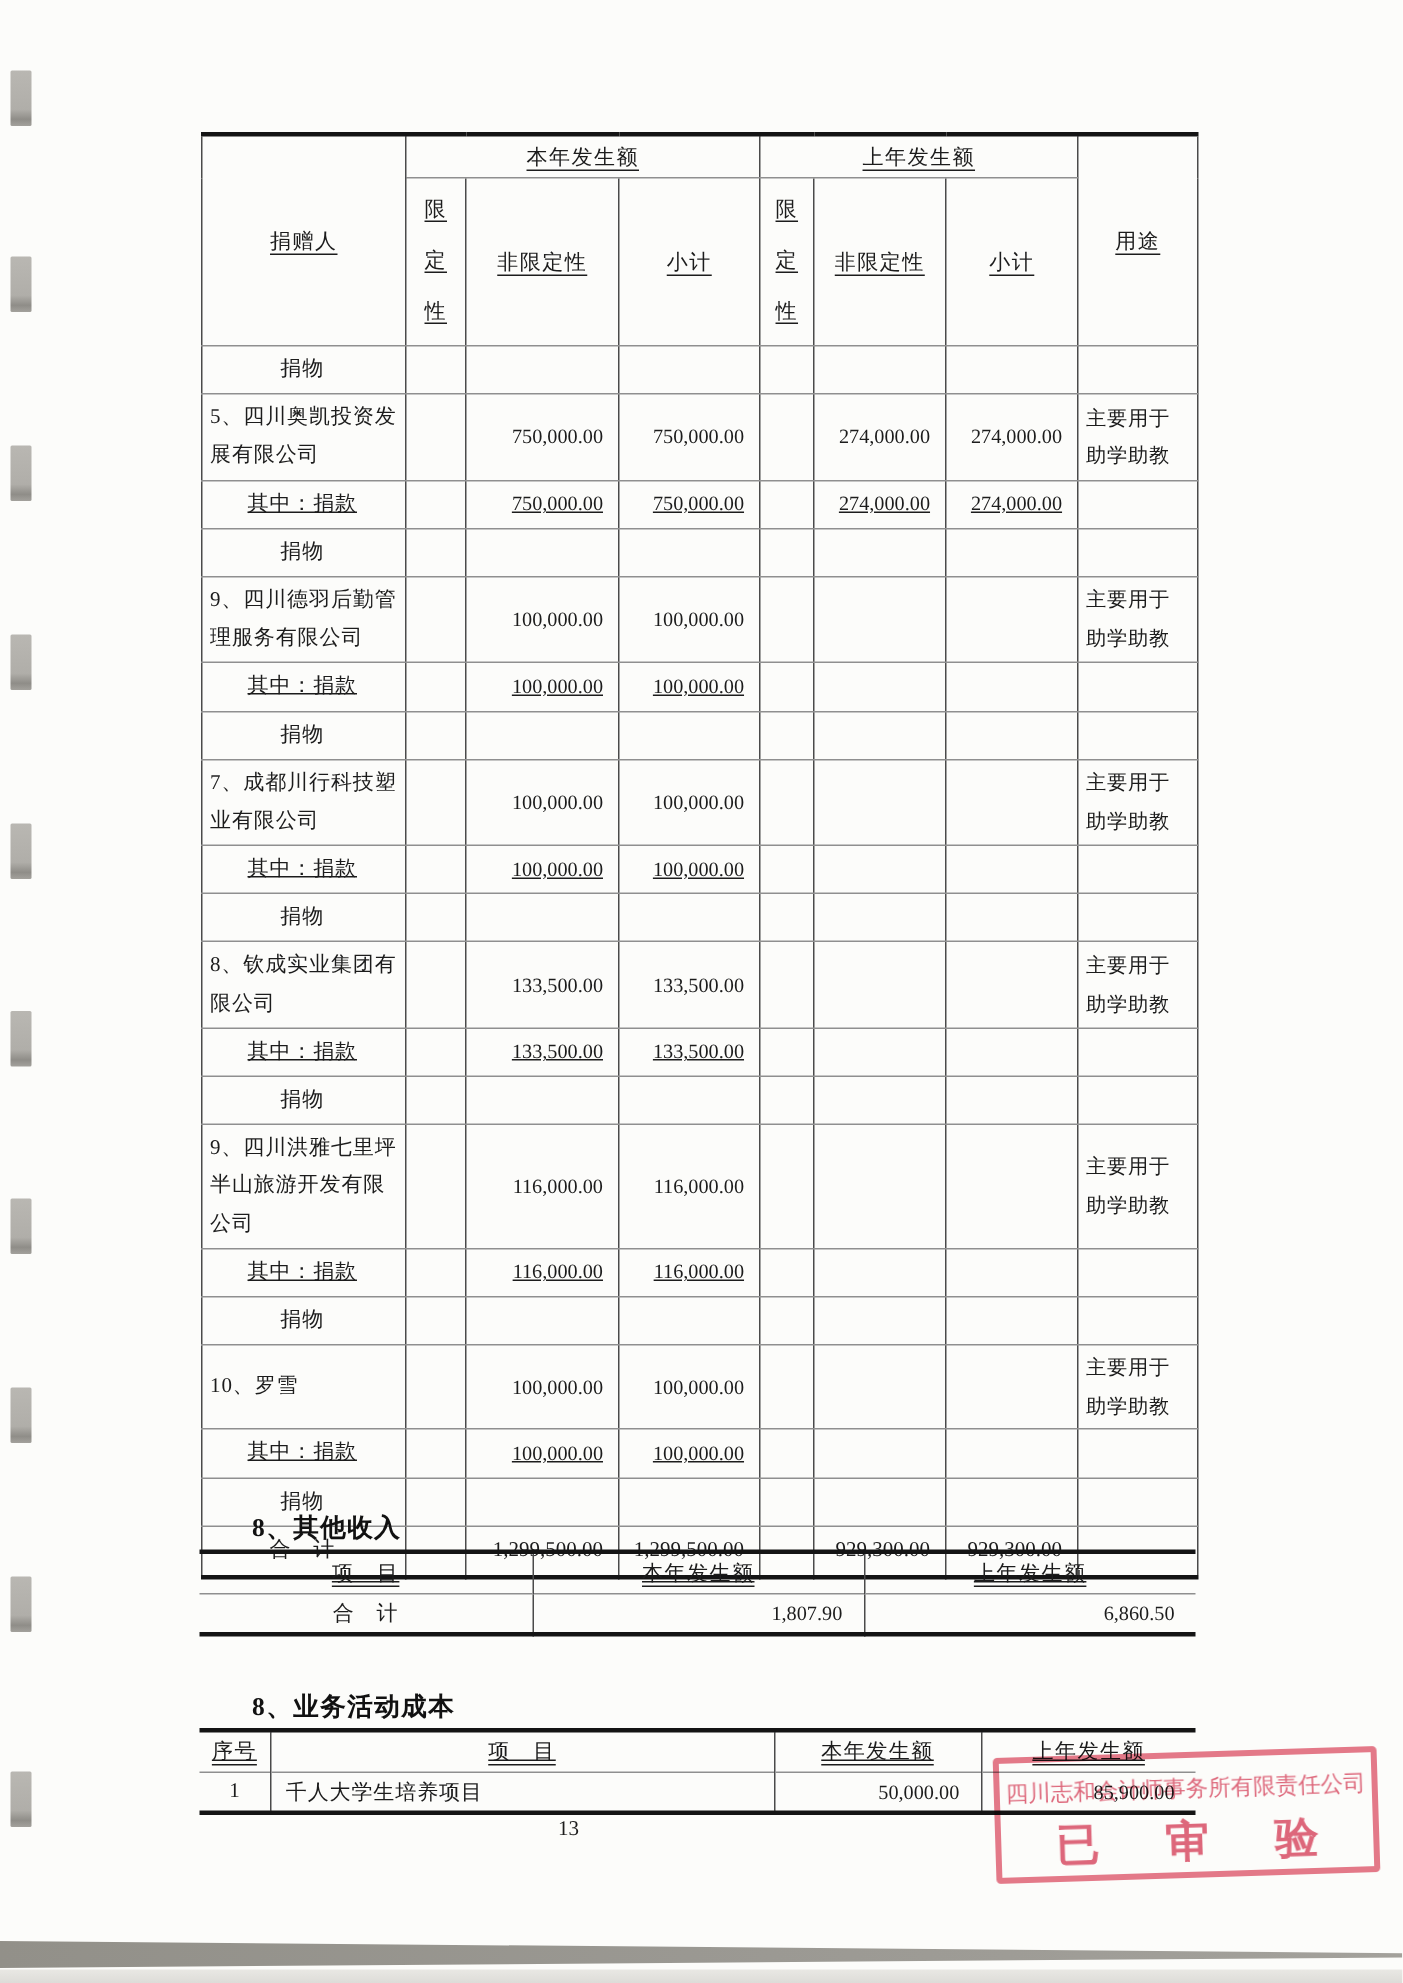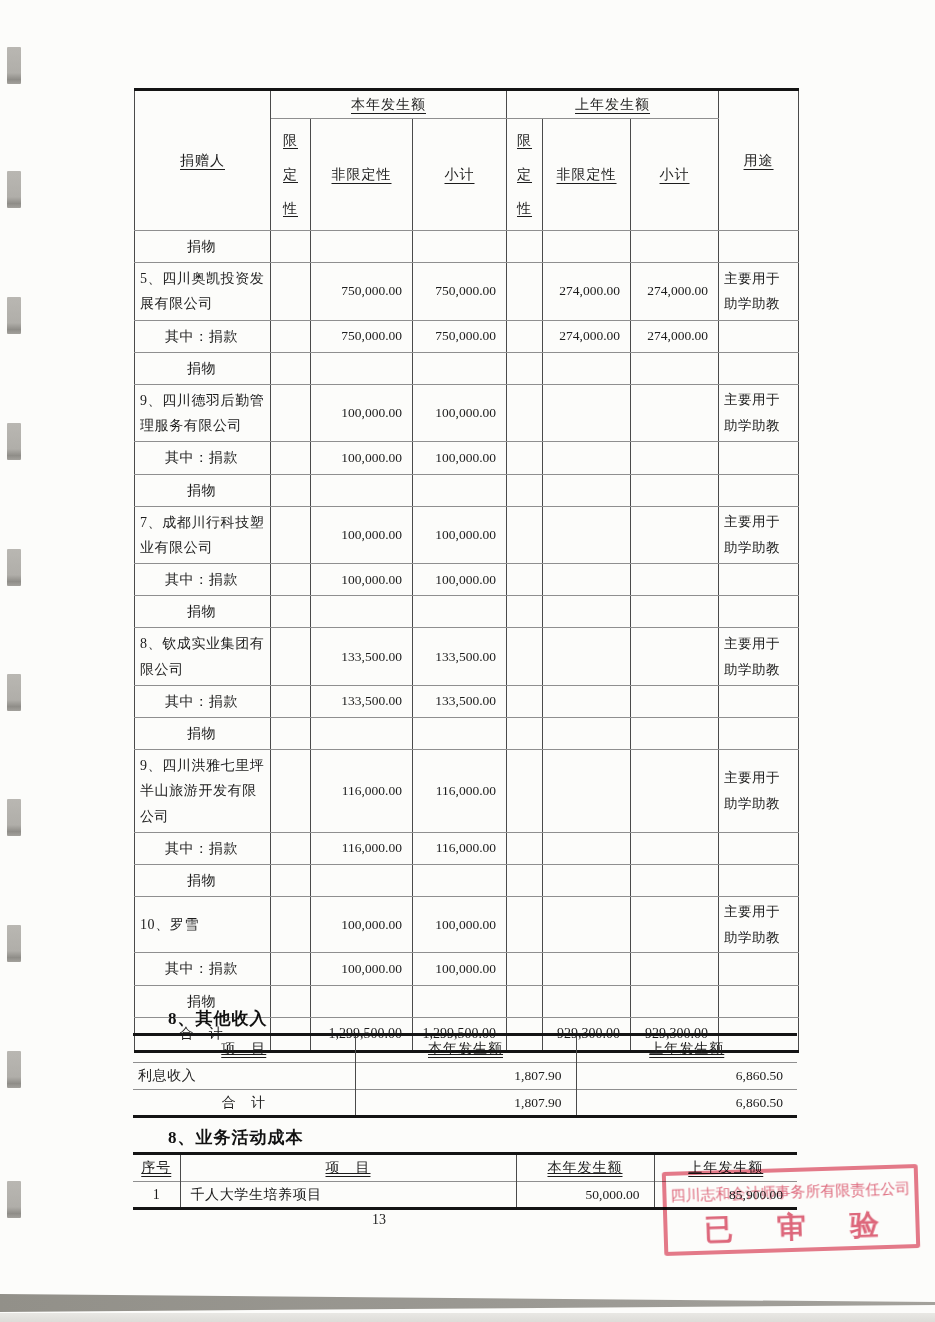--- a/index.html
+++ b/index.html
@@ -55,21 +55,21 @@
   }
   .t1 tr.h1{ height:29px; }
   .t1 tr.h2{ height:112px; }
   .t1 th{ text-align:center; letter-spacing:1px; }
   .t1 .vchar{ display:block; line-height:34px; text-decoration:underline; text-underline-offset:3px; }
   .t1 td.lbl{ text-align:left; padding:3px 2px 3px 5px; letter-spacing:0.6px; line-height:1.8;margin-top:13px; }
   .t1 tr.r-item td.lbl, .t1 tr.r-sub td.lbl, .t1 tr.r-total td.lbl{ text-align:center; padding-left:0; }
   .t1 td.num{ text-align:right; padding-right:10px; font-size:13.5px; letter-spacing:0; }
   .t1 td.purp{ text-align:left; padding:2px 5px; font-size:13.5px; line-height:1.9; letter-spacing:0.5px; }
   .t1 tr.r-item{ height:28px; }
-  .t1 tr.r-sub{ height:31px; }
+  .t1 tr.r-sub{ height:31px;text-decoration:underline; }
   .t1 tr.r-d2{ height:54px; }
   .t1 tr.r-d3{ height:80px; }
   .t1 tr.r-total{ height:34px; }
   .t1 tr.r-total td{ font-size:14px; }
 
   
   .sec-heading{
     position:absolute; left:168px; font-size:17px; font-weight:bold; letter-spacing:1px; color:#111;text-align:right;
   }
   .h-other{ top:1007px; }
@@ -377,25 +377,20 @@
       <col style="width:221px">
     </colgroup>
   <thead>
     <tr>
       <th class="u">项　目</th>
       <th class="u">本年发生额</th>
       <th class="u">上年发生额</th>
     </tr>
   </thead>
   <tbody>
-      <tr class="r-row">
-        <td class="lbl">利息收入</td>
-        <td class="num">1,807.90</td>
-        <td class="num">6,860.50</td>
-      </tr>
       <tr class="r-total">
         <td class="lbl">合　计</td>
         <td class="num">1,807.90</td>
         <td class="num">6,860.50</td>
       </tr>
     </tbody>
 </table>
 
 <div class="sec-heading h-cost">8、业务活动成本</div>
 <table class="t3">

